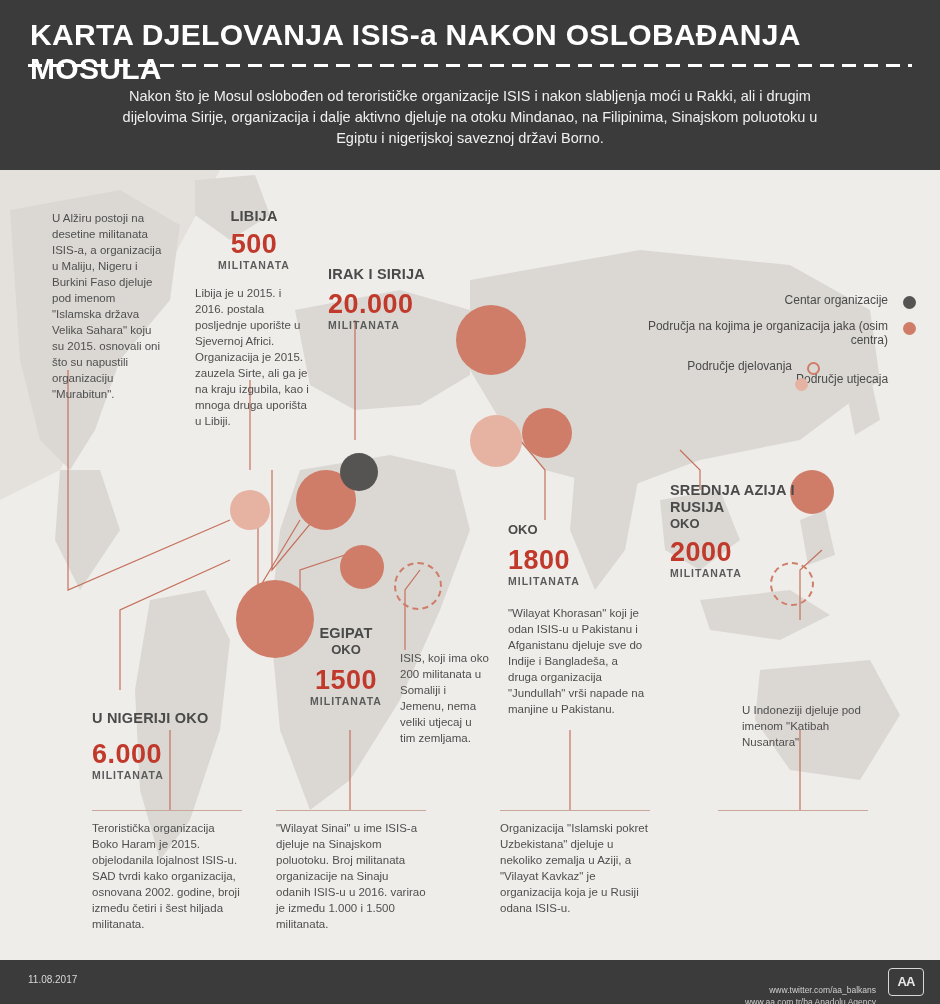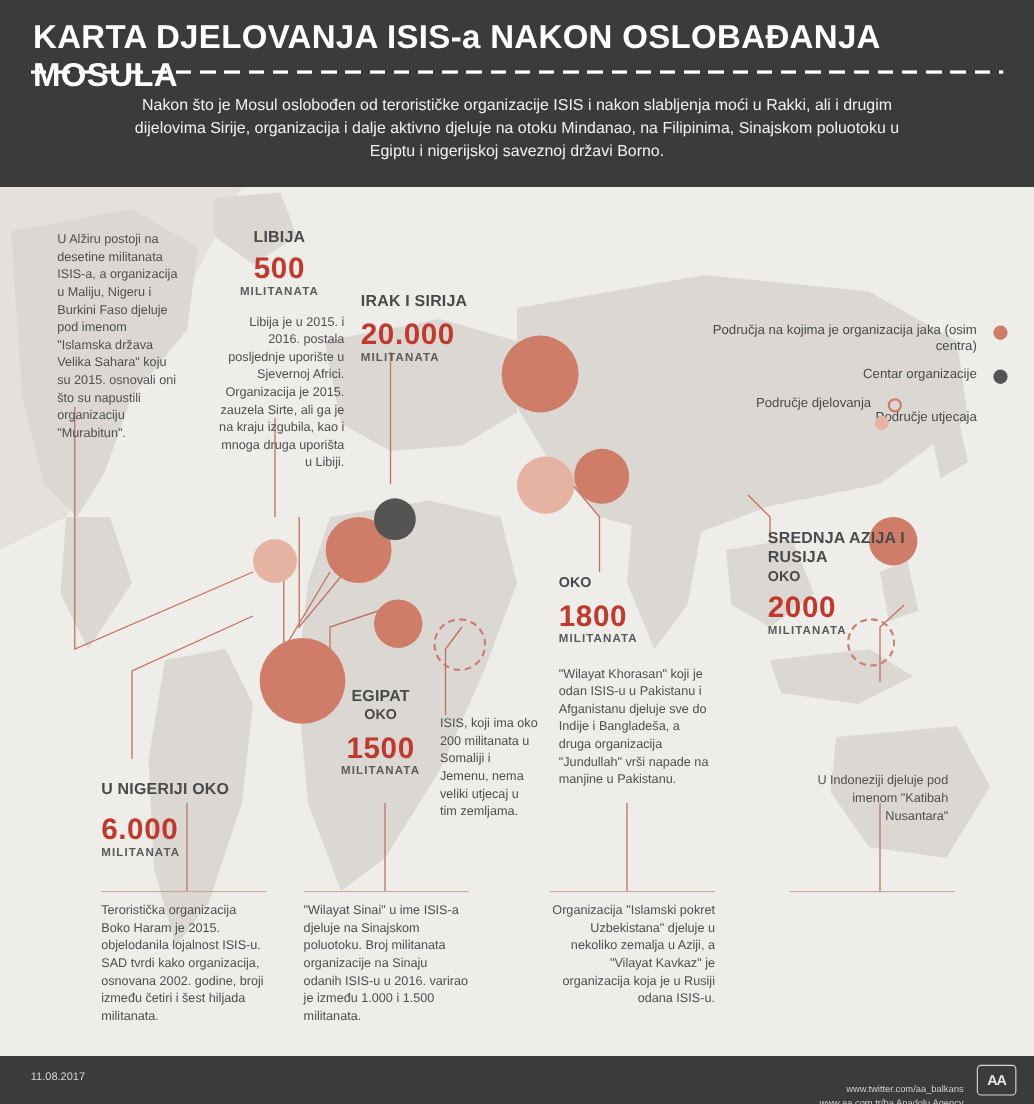--- a/index.html
+++ b/index.html
@@ -52,21 +52,21 @@
   
   .lines { position:absolute; inset:0; pointer-events:none; }
   .lines line, .lines path { stroke:#c4715c; stroke-width:1.2; fill:none; }
 
   
   .blk { position:absolute; }
   .label { color:#4a4a4a; font-weight:bold; font-size:14.5px; line-height:17px; letter-spacing:0.2px;}
   .bignum { color:#c0392b; font-weight:bold; font-size:27px; line-height:30px; letter-spacing:0.5px; }
   .unit { color:#5b5b5b; font-size:10.5px; letter-spacing:1px; font-weight:bold; }
   .body { color:#4f4f4f; font-size:11.5px; line-height:16px; }
-  .body.center { text-align:right; }
+  .body.center { text-align:left; }
   .oko { color:#4a4a4a; font-weight:bold; font-size:13px; }
 
   .sepline { position:absolute; background:#c9a79b; height:1px; }
 
   
   .legend { position:absolute; right:18px; top:120px; width:330px; }
   .leg-row { position:relative; height:26px; }
   .leg-text { position:absolute; right:34px; top:3px; font-size:12px; color:#4a4a4a; text-align:right; width:270px;}
   .leg-dot { position:absolute; right:6px; top:6px; width:13px; height:13px; border-radius:50%; }
 
@@ -149,27 +149,27 @@
     <div class="circ c-strong" style="left:456px; top:135px; width:70px; height:70px;"></div>
     <div class="circ c-influence" style="left:470px; top:245px; width:52px; height:52px;"></div>
     <div class="circ c-dashed" style="left:394px; top:392px; width:48px; height:48px;"></div>
     <div class="circ c-strong" style="left:236px; top:410px; width:78px; height:78px;"></div>
     <div class="circ c-strong" style="left:340px; top:375px; width:44px; height:44px;"></div>
     <div class="circ c-strong" style="left:522px; top:238px; width:50px; height:50px;"></div>
     <div class="circ c-strong" style="left:790px; top:300px; width:44px; height:44px;"></div>
     <div class="circ c-dashed" style="left:770px; top:392px; width:44px; height:44px;"></div>
 
     <div class="legend">
+      <div class="leg-row">
+        <div class="leg-text">Centar organizacije</div>
+        <div class="leg-dot" style="background:#555452;"></div>
+      </div>
       <div class="leg-row" style="height:40px;">
         <div class="leg-text">Područja na kojima je organizacija jaka (osim centra)</div>
         <div class="leg-dot" style="background:#cf7d68;"></div>
-      </div>
-      <div class="leg-row">
-        <div class="leg-text">Centar organizacije</div>
-        <div class="leg-dot" style="background:#555452;"></div>
       </div>
       <div class="leg-row" style="height:40px;">
         <div class="leg-text" style="right:130px; width:110px;">Područje djelovanja</div>
         <div class="leg-dot" style="right:102px; background:transparent; border:2px solid #cf7d68;"></div>
         <div class="leg-text" style="right:6px; width:120px; top:16px; text-align:left;">Područje utjecaja</div>
         <div class="leg-dot" style="right:114px; top:22px; background:#e6b3a3;"></div>
       </div>
     </div>
 
     <div class="blk" style="left:52px; top:40px; width:110px;">
@@ -218,21 +218,21 @@
       <div class="oko">OKO</div>
       <div class="bignum" style="margin-top:8px;">1800</div>
       <div class="unit">MILITANATA</div>
       <div class="body" style="margin-top:18px;">"Wilayat Khorasan" koji je odan ISIS-u u Pakistanu i Afganistanu djeluje sve do Indije i Bangladeša, a druga organizacija "Jundullah" vrši napade na manjine u Pakistanu.</div>
     </div>
     <div class="sepline" style="left:500px; top:640px; width:150px;"></div>
     <div class="blk" style="left:500px; top:650px; width:150px; text-align:center;">
       <div class="body center">Organizacija "Islamski pokret Uzbekistana" djeluje u nekoliko zemalja u Aziji, a "Vilayat Kavkaz" je organizacija koja je u Rusiji odana ISIS-u.</div>
     </div>
 
-    <div class="blk" style="left:670px; top:312px; width:180px;margin-left:28px;">
+    <div class="blk" style="left:670px; top:312px; width:180px;">
       <div class="label">SREDNJA AZIJA I RUSIJA</div>
       <div class="oko">OKO</div>
       <div class="bignum" style="margin-top:6px;">2000</div>
       <div class="unit">MILITANATA</div>
     </div>
 
     <div class="blk" style="left:742px; top:532px; width:120px; text-align:center;">
       <div class="body center">U Indoneziji djeluje pod imenom "Katibah Nusantara"</div>
     </div>
 

